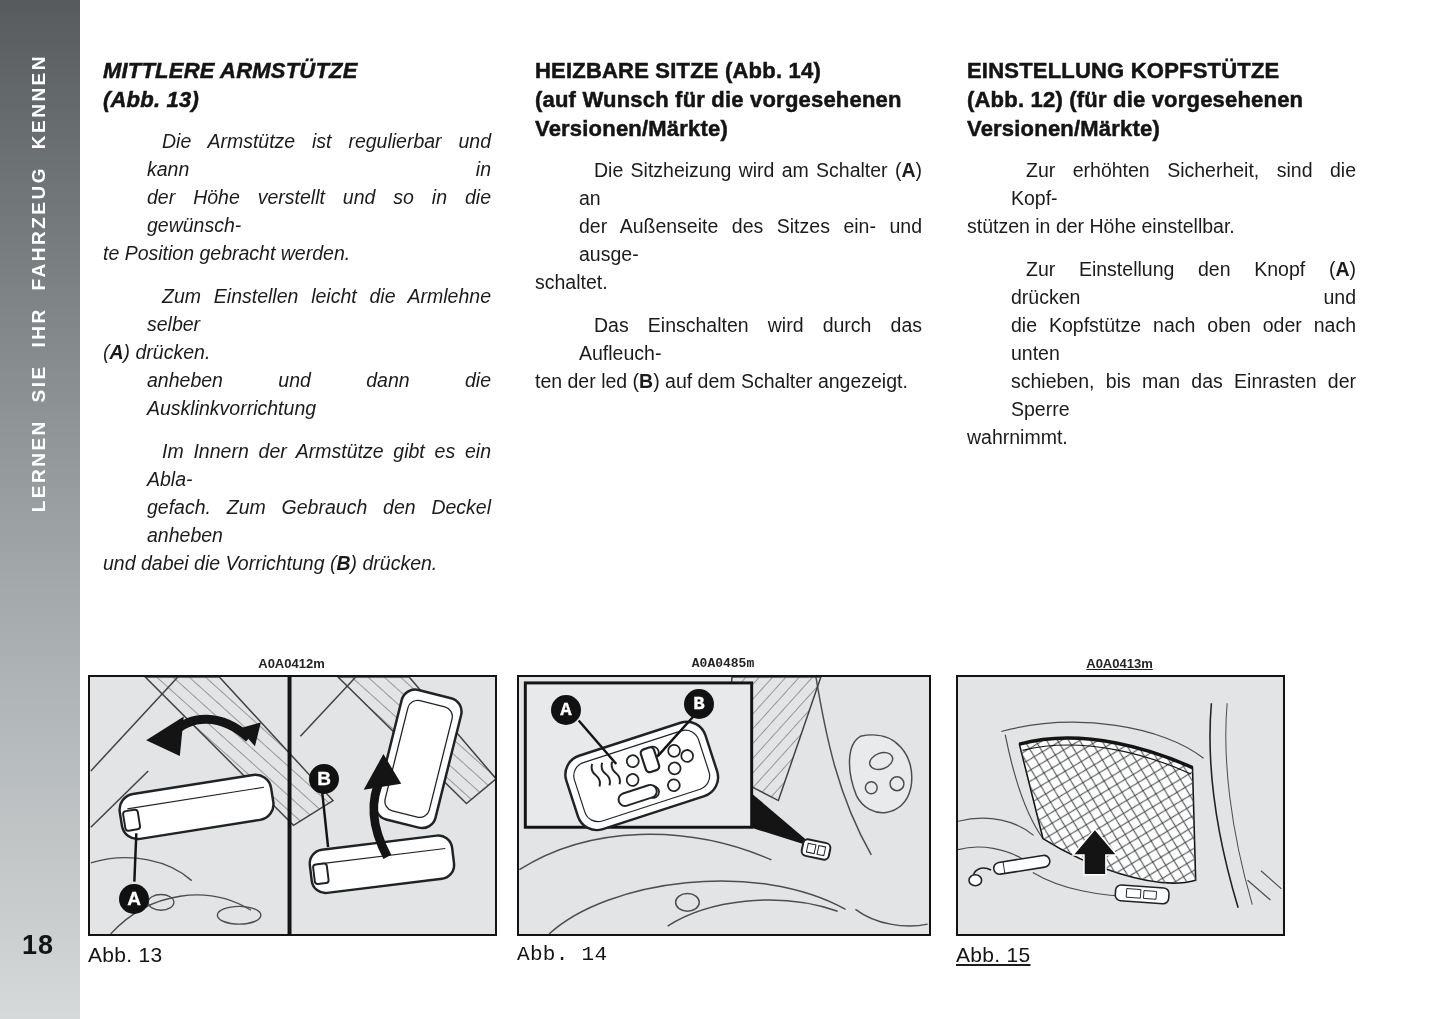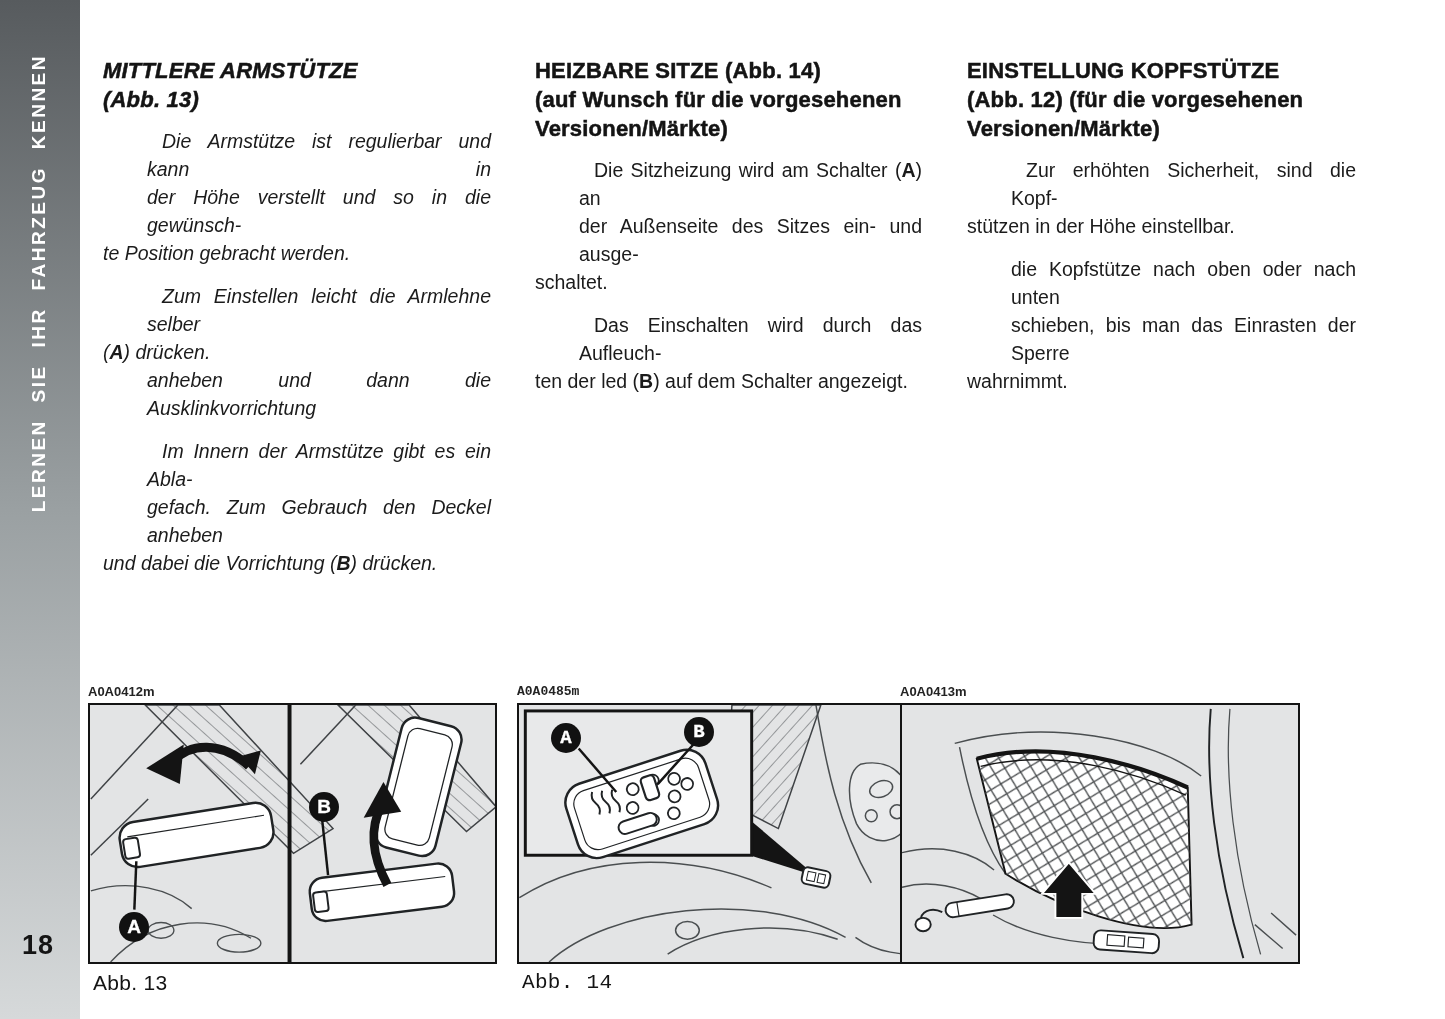--- a/index.html
+++ b/index.html
@@ -46,32 +46,32 @@
   .paras{margin-top:13px;}
   .para{margin-bottom:15px;font-size:19.5px;line-height:28px;}
   .line{white-space:nowrap;}
   .line.j{text-align:justify;text-align-last:justify;white-space:normal;margin-left:44px;}
   .line.first{text-indent:15px;}
   .line b{font-weight:bold;}
   
   .figure{position:absolute;top:657px;}
   .figure-1{left:88px;width:409px;}
   .figure-2{left:517px;width:414px;font-family:Liberation Mono, monospace;}
-  .figure-3{left:900px;width:400px;}
+  .figure-3{left:956px;width:329px;text-decoration:underline;}
   .fig-code{
-    text-align:left;font-size:13px;font-weight:bold;color:#232323;
-    height:18px;line-height:14px;padding-right:2px;margin-top:28px;
+    text-align:center;font-size:13px;font-weight:bold;color:#232323;
+    height:18px;line-height:14px;padding-right:2px;
   }
   .fig-box{
     position:relative;border:2.5px solid #141414;background:var(--fig-bg);
     height:261px;width:100%;
   }
   .fig-box svg{display:block;width:100%;height:100%;}
   .fig-caption{
-    margin-top:7px;margin-left:5px;font-size:21px;color:#141414;
+    margin-top:7px;font-size:21px;color:#141414;
     letter-spacing:0.3px;
   }
   .badge{
     position:absolute;width:30px;height:30px;border-radius:50%;
     background:#111;color:#fff;font-weight:bold;font-size:19px;
     display:flex;align-items:center;justify-content:center;
     -webkit-text-stroke:0.3px #fff;
   }
   
   .f1-a{left:29px;top:207px;}
@@ -137,20 +137,21 @@
         <div>EINSTELLUNG KOPFSTÜTZE</div>
         <div>(Abb. 12) (für die vorgesehenen</div>
         <div>Versionen/Märkte)</div>
       </h2>
     <div class="paras">
         <div class="para">
           <div class="line j first">Zur erhöhten Sicherheit, sind die Kopf-</div>
           <div class="line">stützen in der Höhe einstellbar.</div>
         </div>
         <div class="para">
+          <div class="line j first">Zur Einstellung den Knopf (<b>A</b>) drücken und</div>
           <div class="line j">die Kopfstütze nach oben oder nach unten</div>
           <div class="line j">schieben, bis man das Einrasten der Sperre</div>
           <div class="line">wahrnimmt.</div>
         </div>
       </div>
   </section>
 
   <figure class="figure figure-1">
     <div class="fig-code">A0A0412m</div>
     <div class="fig-box">
@@ -324,15 +325,16 @@
         <g>
           <path d="M78,52 C160,30 250,60 298,82 L302,225 C250,240 160,205 108,172 Z" fill="#fff" stroke="#141414" stroke-width="2"></path>
           <path d="M78,52 C160,30 250,60 298,82 L302,225 C250,240 160,205 108,172 Z" fill="url(#mesh15)" stroke="none"></path>
           <path d="M78,52 C160,30 250,60 298,82" stroke="#141414" stroke-width="4.5" fill="none"></path>
           <path d="M82,60 C162,40 248,68 296,90" stroke="#141414" stroke-width="1.5" fill="none"></path>
         </g>
 
         <path d="M160,218 L160,193 L146,193 L174,160 L202,193 L188,193 L188,218 Z" fill="#141414" stroke="#fff" stroke-width="2"></path>
       </svg>
     </div>
+    <figcaption class="fig-caption">Abb. 15</figcaption>
   </figure>
 
 </div>
 
 </body></html>

